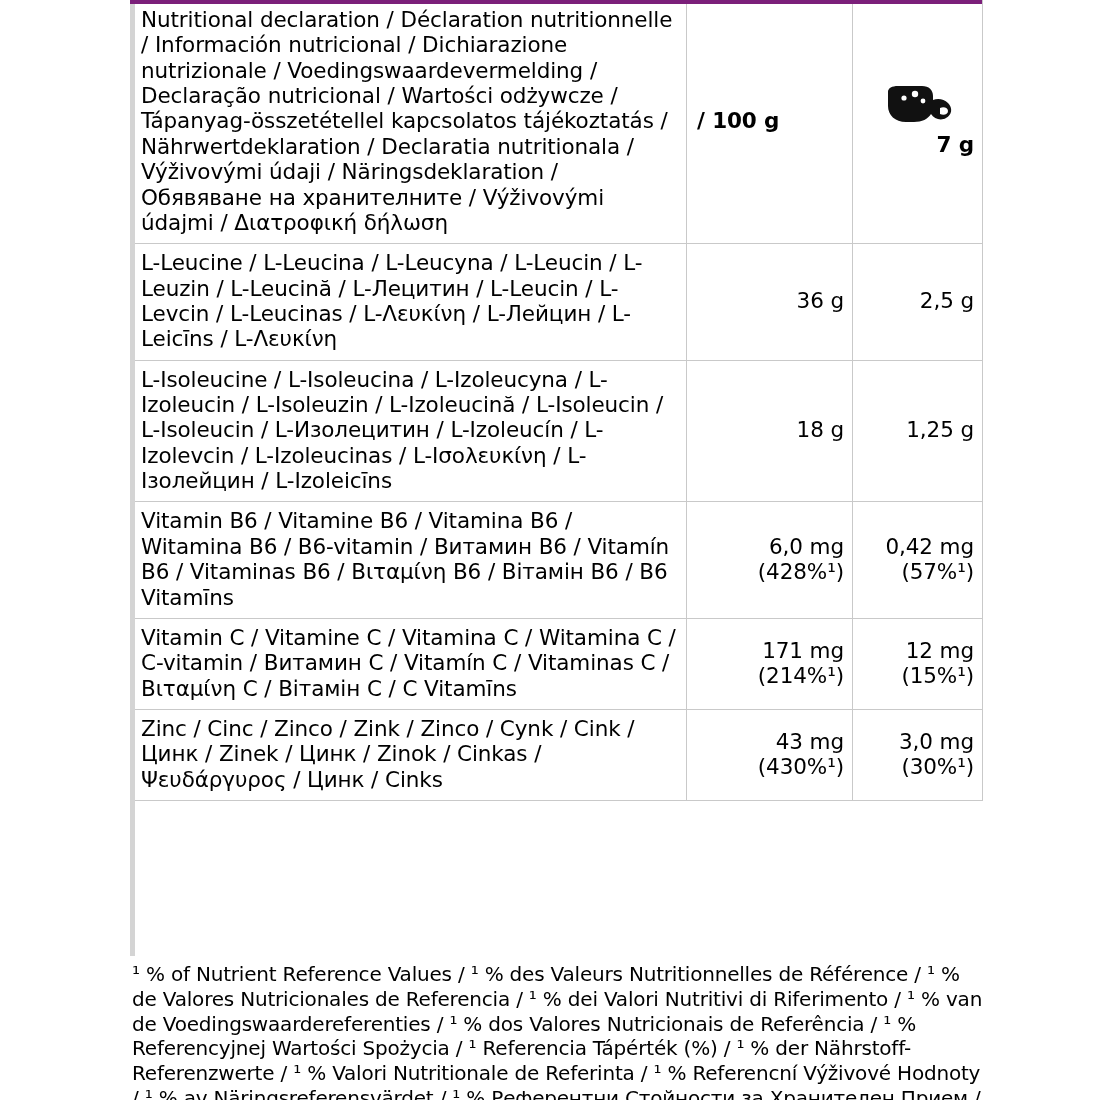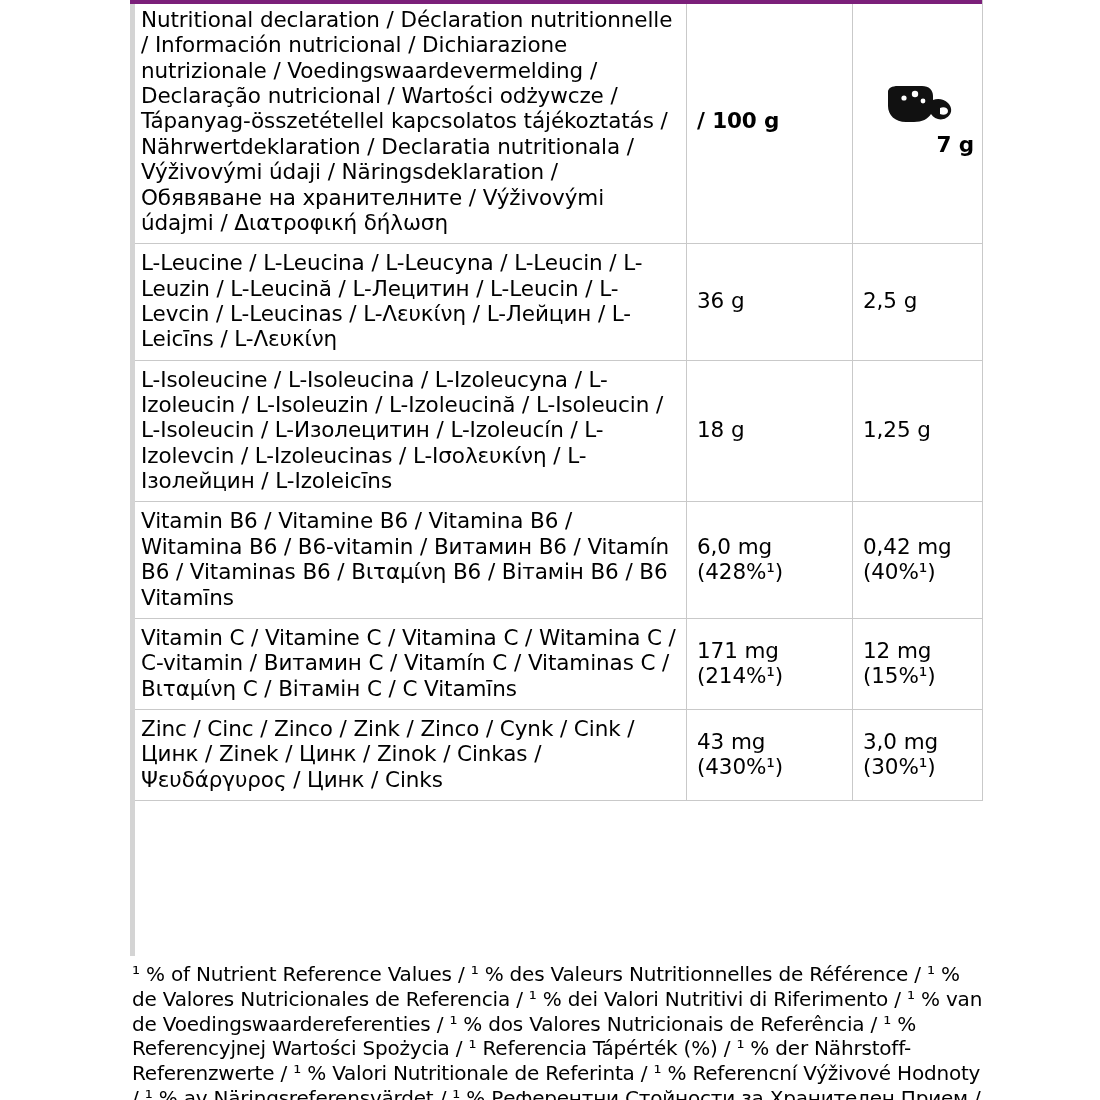--- a/index.html
+++ b/index.html
@@ -82,21 +82,21 @@
     font-weight: bold;
     font-size: 27px;
   }
   .scoop {
     display: block;
     margin: 0 auto 2px auto;
     width: 74px;
     height: 46px;
   }
   .val {
-    text-align: left;
+    text-align: right;
     font-size: 26px;
     line-height: 1.16;
     letter-spacing: -0.3px;
     white-space: pre-line;
   }
   .name-cell {
     font-size: 21.5px;
     line-height: 1.19;
     letter-spacing: -0.15px;
     margin-top: 48px;
@@ -155,21 +155,21 @@
           <td class="val">18 g</td>
           <td class="val">1,25 g</td>
         </tr>
 
 
         <tr>
           <td class="name-cell">Vitamin B6 / Vitamine B6 / Vitamina B6 / Witamina B6 / B6-vitamin / Витамин B6 / Vitamín B6 / Vitaminas B6 / Βιταμίνη B6 / Вітамін B6 / B6 Vitamīns</td>
           <td class="val">6,0 mg
 (428%¹)</td>
           <td class="val">0,42 mg
-(40%¹)</td>
+(57%¹)</td>
         </tr>
 
         <tr>
           <td class="name-cell">Vitamin C / Vitamine C / Vitamina C / Witamina C / C-vitamin / Витамин C / Vitamín C / Vitaminas C / Βιταμίνη C / Вітамін C / C Vitamīns</td>
           <td class="val">171 mg
 (214%¹)</td>
           <td class="val">12 mg
 (15%¹)</td>
         </tr>
 

